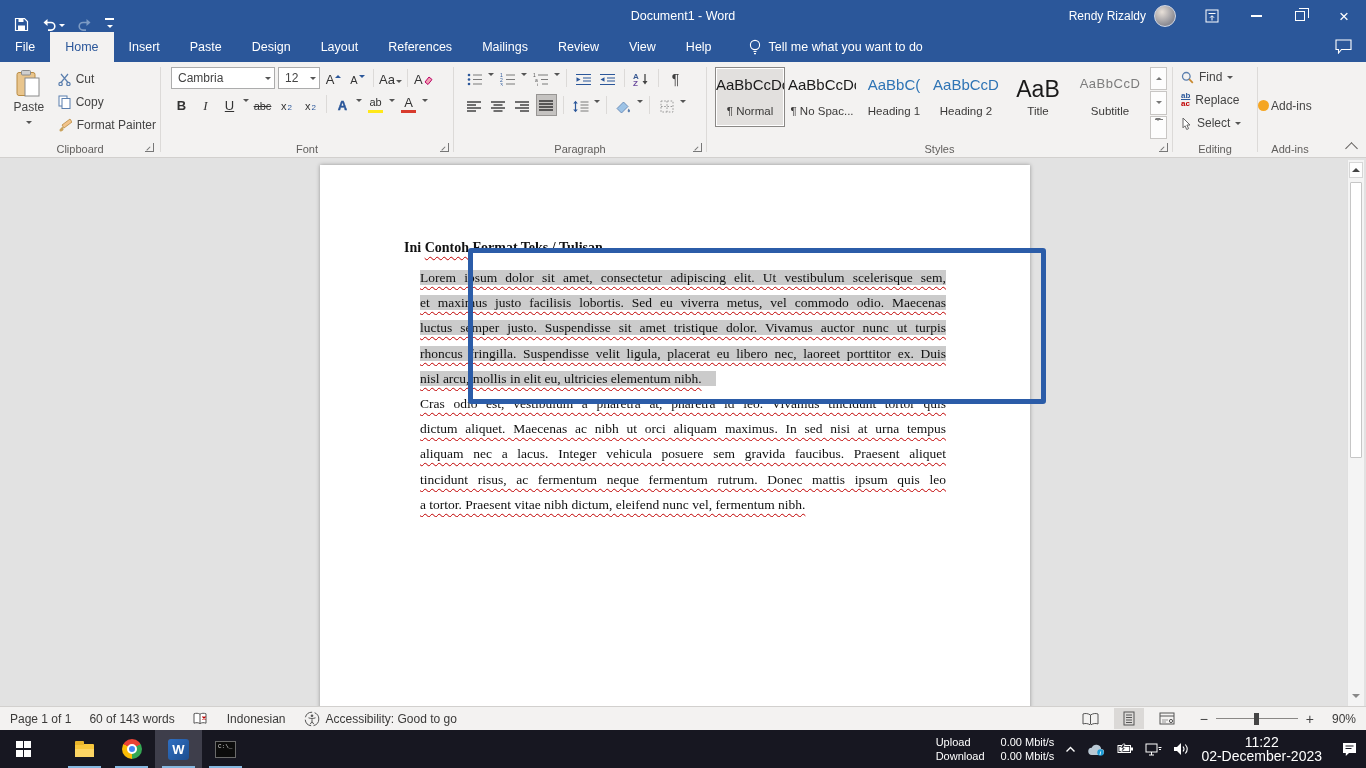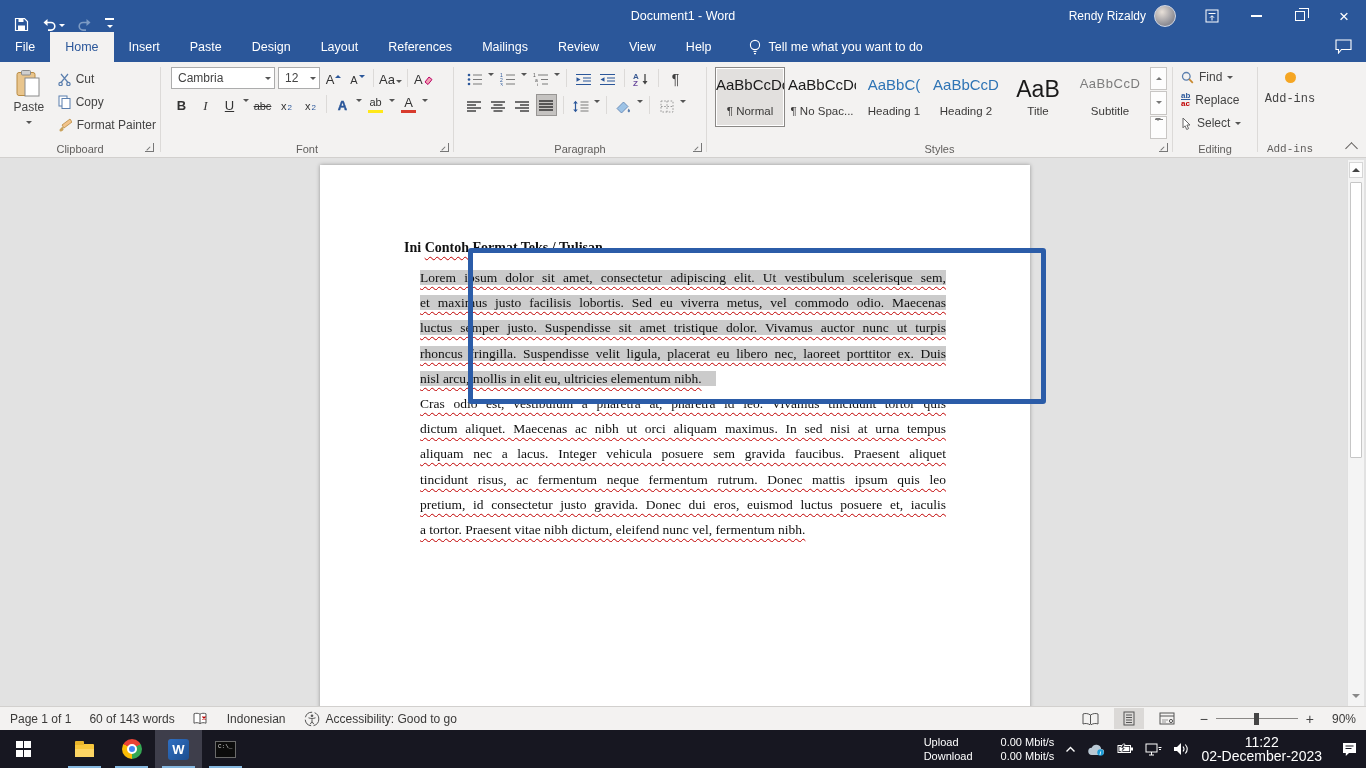--- a/index.html
+++ b/index.html
@@ -72,21 +72,21 @@
   .sample.tstyle{font-size:23px;font-weight:400;}
   .sample.substyle{color:#7c7c7c;font-size:13px;letter-spacing:.5px;}
   .slabel{font-size:11.5px;color:#3b3a39;margin-top:5px;white-space:nowrap;}
   .sscroll{width:17px;margin-left:5px;display:flex;flex-direction:column;gap:1px;}
   .sscroll .sb{flex:1;border:1px solid #c8c6c4;background:#fdfdfd;display:flex;align-items:center;justify-content:center;}
   .mini-tri-u{width:0;height:0;border:3.5px solid transparent;border-bottom-color:#777;margin-bottom:3px;}
   .mini-tri-d{width:0;height:0;border:3.5px solid transparent;border-top-color:#777;margin-top:3px;}
   .mini-more{width:8px;border-top:1.5px solid #777;padding-top:1px;}
   
   .g-edit{width:84px;padding:4px 4px 18px 8px;display:flex;flex-direction:column;gap:1px;}
-  .g-add{width:64px;padding:10px 0 18px 0;display:flex;flex-direction:column;align-items:center;gap:9px;font-family:Liberation Mono, monospace;}
+  .g-add{width:64px;padding:10px 0 18px 0;display:flex;align-items:center;gap:2px;}
   .dot{width:11px;height:11px;border-radius:50%;background:#f5a623;}
   .rep-ic{font-size:8px;line-height:8px;font-weight:bold;}
   .rep-ic .ra{color:#2b579a;text-decoration:underline;}
   .rep-ic .rb{color:#c00000;}
   .collapse{position:absolute;right:10px;bottom:4px;width:9px;height:9px;border-left:1.6px solid #605e5c;border-top:1.6px solid #605e5c;transform:rotate(45deg);}
   
   .docarea{position:relative;height:548px;background:#e2e2e2;overflow:hidden;}
   .page{position:absolute;left:320px;top:7px;width:710px;height:555px;background:#fff;box-shadow:0 0 4px rgba(0,0,0,.35);}
   .content{position:absolute;left:84px;top:0;width:542px;font-family:"Liberation Serif","DejaVu Serif",serif;color:#111;}
   .dhead{position:absolute;top:75px;left:0;font-size:14px;font-weight:bold;white-space:nowrap;}
@@ -125,21 +125,21 @@
   .winlogo{display:grid;grid-template-columns:7px 7px;grid-template-rows:7px 7px;gap:1.5px;}
   .winlogo b{background:#fff;}
   .folder{width:19px;height:13px;background:#f8c73c;border-radius:1px;position:relative;margin-top:3px;}
   .folder i{position:absolute;top:-3px;left:0;width:9px;height:4px;background:#e8b42a;border-radius:1px 1px 0 0;display:block;}
   .folder u{position:absolute;bottom:0;left:0;right:0;height:8px;background:#fcd564;display:block;}
   .chrome{width:20px;height:20px;border-radius:50%;background:conic-gradient(from -60deg,#ea4335 0 120deg,#34a853 120deg 240deg,#fbbc05 240deg 360deg);position:relative;}
   .chrome i{position:absolute;inset:5px;border-radius:50%;background:#4285f4;border:2px solid #fff;display:block;}
   .wicon{width:21px;height:21px;border-radius:3px;background:linear-gradient(135deg,#2f6fc2,#1d4e8f);color:#fff;font-weight:bold;font-size:13px;display:flex;align-items:center;justify-content:center;}
   .cmdicon{width:21px;height:17px;background:#0c0c0c;border:1px solid #6a6a6a;color:#ddd;font-size:6px;padding:1px 2px;font-family:"Liberation Mono",monospace;}
   .tk-right{margin-left:auto;display:flex;align-items:center;gap:11px;padding-right:8px;}
-  .net{display:grid;grid-template-columns:auto auto;column-gap:28px;font-size:11px;line-height:14px;}
+  .net{display:grid;grid-template-columns:auto auto;column-gap:16px;font-size:11px;line-height:14px;}
   .net .v{text-align:left;}
   .clock{text-align:center;font-size:14px;line-height:14.5px;white-space:nowrap;}
   .trayic{display:flex;align-items:center;}
 </style>
 </head>
 <body>
 
 <div class="titlebar">
   <div class="qat">
     <span>
@@ -550,21 +550,20 @@
           <div class="line"><span>et maximus justo facilisis lobortis. Sed eu viverra metus, vel commodo odio. Maecenas</span></div>
           <div class="line"><span>luctus semper justo. Suspendisse sit amet tristique dolor. Vivamus auctor nunc ut turpis</span></div>
           <div class="line"><span>rhoncus fringilla. Suspendisse velit ligula, placerat eu libero nec, laoreet porttitor ex. Duis</span></div>
           <div class="line last"><span>nisl arcu, mollis in elit eu, ultricies elementum nibh.</span></div>
         </div>
       <div class="p2">
           <div class="line"><span>Cras odio est, vestibulum a pharetra at, pharetra id leo. Vivamus tincidunt tortor quis</span></div>
           <div class="line"><span>dictum aliquet. Maecenas ac nibh ut orci aliquam maximus. In sed nisi at urna tempus</span></div>
           <div class="line"><span>aliquam nec a lacus. Integer vehicula posuere sem gravida faucibus. Praesent aliquet</span></div>
           <div class="line"><span>tincidunt risus, ac fermentum neque fermentum rutrum. Donec mattis ipsum quis leo</span></div>
-          <div class="line"><span>pretium, id consectetur justo gravida. Donec dui eros, euismod luctus posuere et, iaculis</span></div>
           <div class="line last"><span>a tortor. Praesent vitae nibh dictum, eleifend nunc vel, fermentum nibh.</span></div>
         </div>
       <div class="annot"></div>
     </div>
   </div>
   <div class="vscroll">
     <span class="vs-up">
         <span class="tri8u"></span>
       </span>
     <span class="vthumb"></span>

